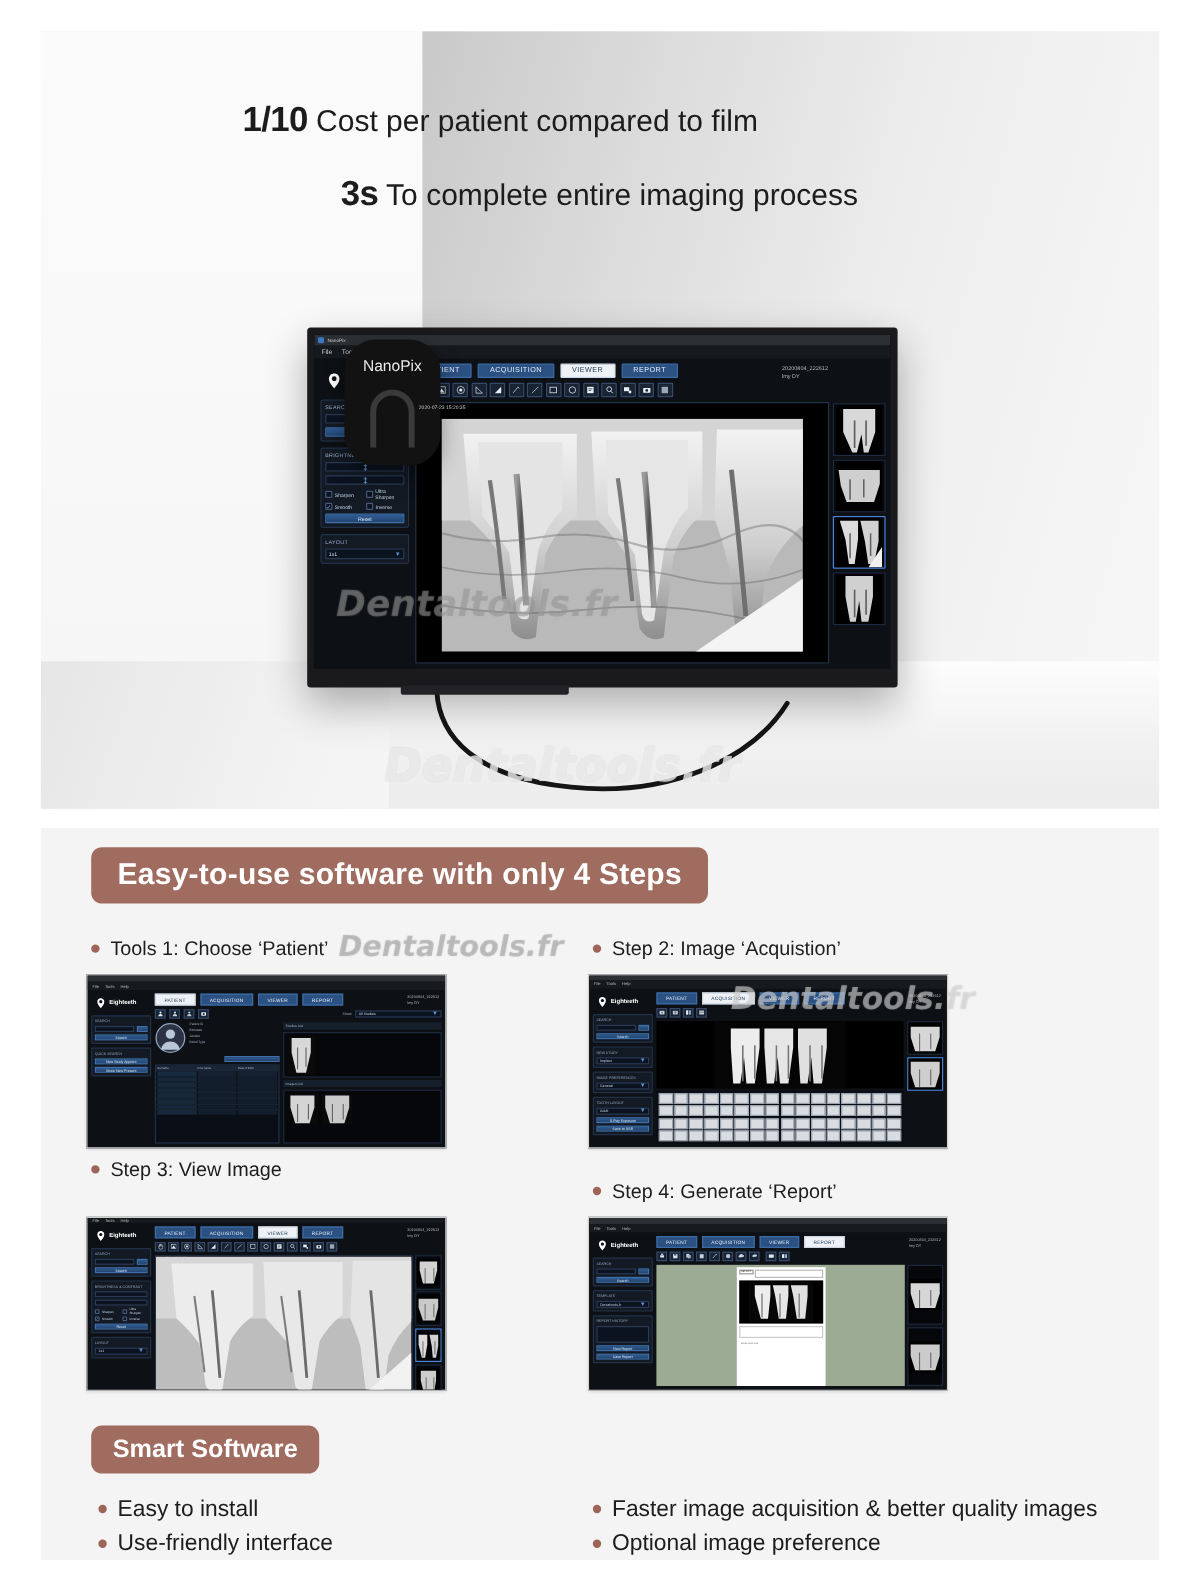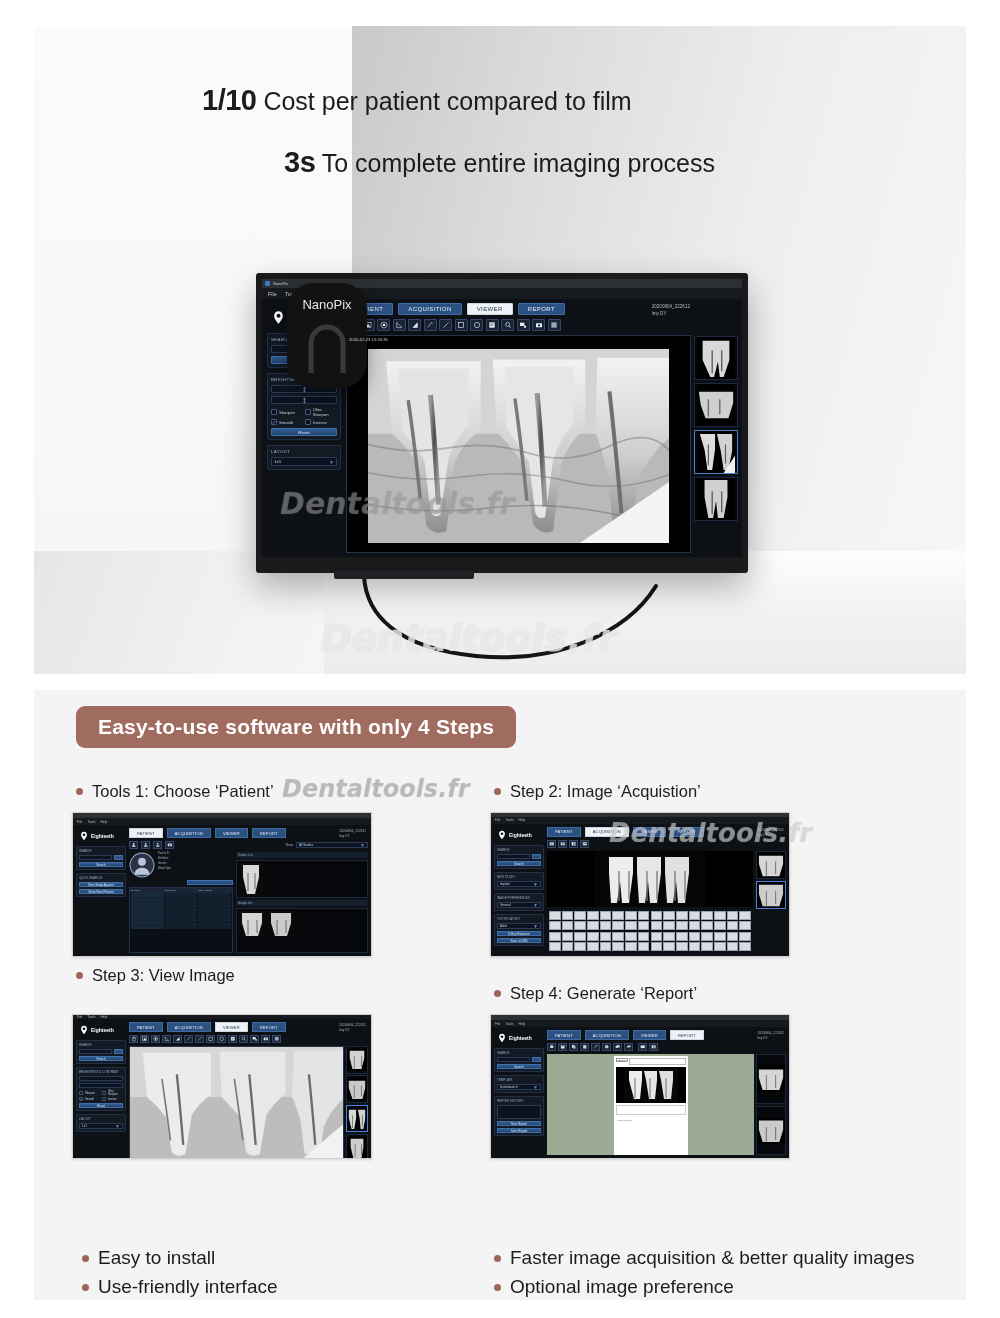--- a/index.html
+++ b/index.html
@@ -119,21 +119,21 @@
   .thumb { height: 44px; background: #05070b; border: 1px solid #1d2a3d; position: relative; overflow: hidden; }
   .thumb.sel { border: 1.5px solid #4a83d8; }
   .hdr-id { position: absolute; right: 52px; top: 5px; text-align: left; color: #b9b9b9;
             font-size: 4.6px; line-height: 1.5; }
 
   
   .lower { position: absolute; left: 34px; top: 690px; width: 932px; height: 610px; background: #f4f4f4; }
 
   .ribbon {
     display: inline-block; background: #a06c60; color: #fff; border-radius: 9px;
-    padding: 9px 22px; font-size: 21px; font-weight: bold; letter-spacing: .2px;
+    padding: 9px 22px; font-size: 25px; font-weight: bold; letter-spacing: .2px;
   }
   .ribbon-wrap { position: absolute; left: 42px; top: 16px; }
   .ribbon-wrap2 { position: absolute; left: 42px; top: 498px; }
   .ribbon2 { display: inline-block; background: #a06c60; color: #fff; border-radius: 9px;
     padding: 8px 18px; font-size: 21px; font-weight: bold; }
 
   .step-label { position: absolute; font-size: 16.5px; color: #1d1d1d; white-space: nowrap; }
   .bullet { display: inline-block; width: 7px; height: 7px; border-radius: 50%;
             background: #9d6558; margin-right: 9px; vertical-align: 2px; }
 
@@ -1196,20 +1196,23 @@
                       <path d="M10 10v16M20 10v14" stroke="#5e5e5e" stroke-width=".9"></path>
                     </svg>
                 </div>
               </div>
             </div>
           </div>
         </div>
       </div>
     </div>
 
+    <div class="ribbon-wrap2">
+      <span class="ribbon2">Smart Software</span>
+    </div>
 
     <div class="feat" style="left:48px;top:557px;">
       <span class="bullet"></span><span>Easy to install</span>
     </div>
     <div class="feat" style="left:48px;top:586px;">
       <span class="bullet"></span><span>Use-friendly interface</span>
     </div>
     <div class="feat" style="left:460px;top:557px;">
       <span class="bullet"></span><span>Faster image acquisition &amp; better quality images</span>
     </div>

